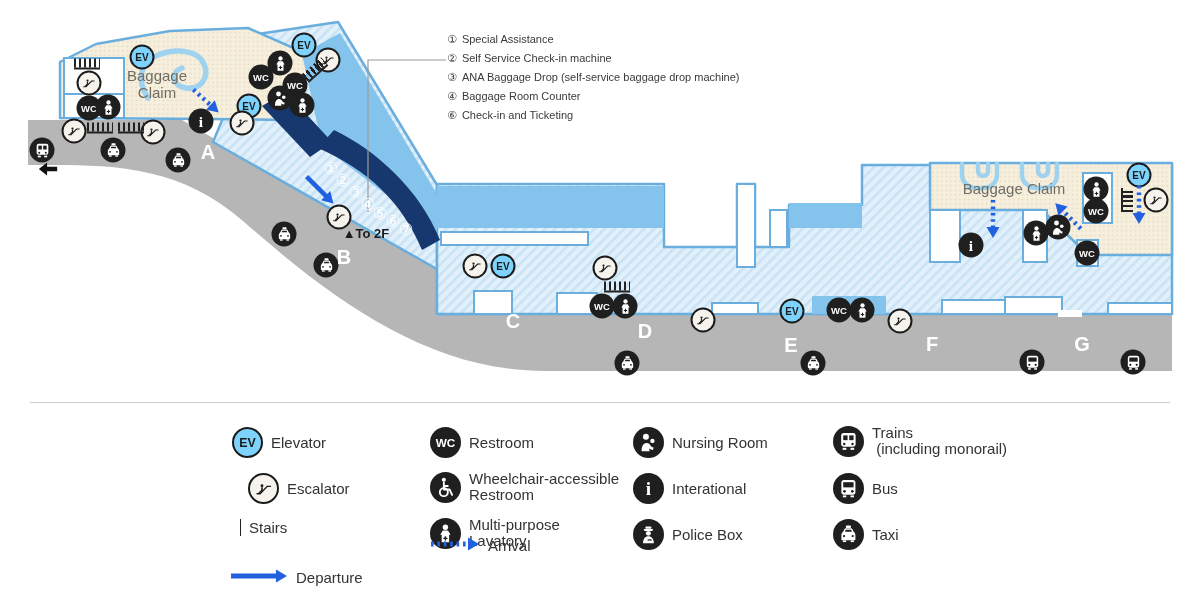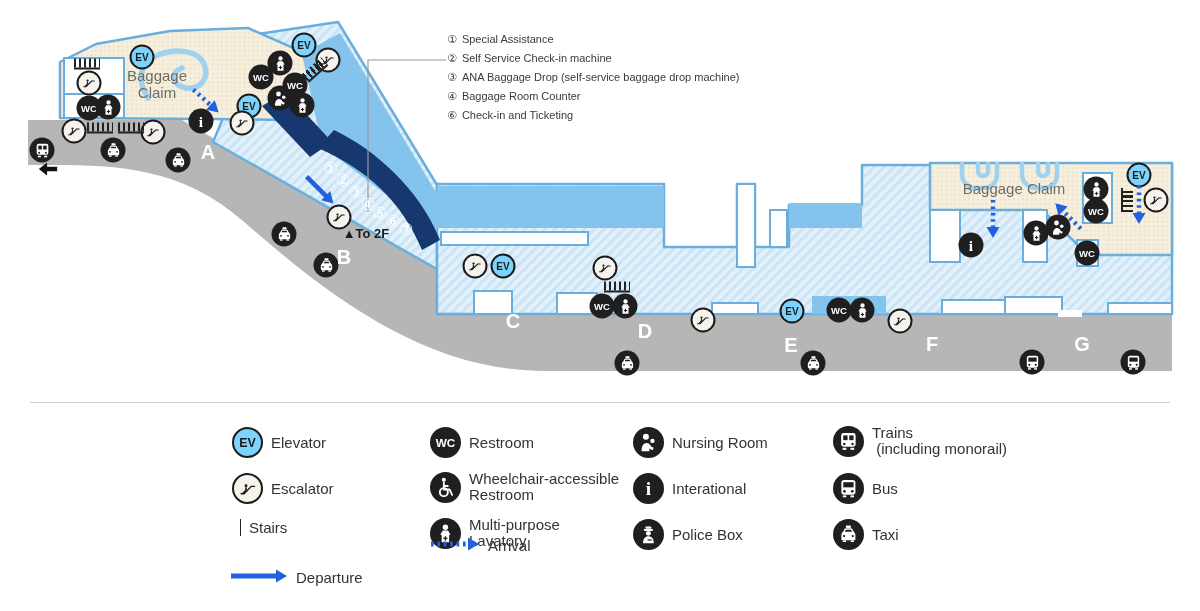--- a/index.html
+++ b/index.html
@@ -549,21 +549,21 @@
   </div>
 
   <div class="divider"></div>
   <div id="legend">
       <div class="leg-item" style="left: 232px; top: 427px;">
         <span>
           <span class="cir lite" style="width:31px;height:31px;font-size:12.4px;font-weight:bold;">EV</span>
         </span>
         <div class="leg-label">Elevator</div>
       </div>
-      <div class="leg-item" style="left: 232px; top: 473px;">
+      <div class="leg-item" style="left: 248px; top: 473px;">
         <span>
           <span class="cir escbg" style="width:31px;height:31px;font-size:0px;font-weight:bold;">
             <svg viewBox="0 0 24 24" fill="none" stroke="#1b1b1b" stroke-width="1.6">
               <path d="M4.5 17.5 h3.4 l8,-8.2 h3.6" stroke-linecap="round"></path>
               <circle cx="10" cy="8.6" r="1.6" fill="#1b1b1b" stroke="none"></circle>
               <path d="M10 10.4 v3.2 l-3.4 3.4" stroke-width="1.8"></path>
             </svg>
           </span>
         </span>
         <div class="leg-label">Escalator</div>

